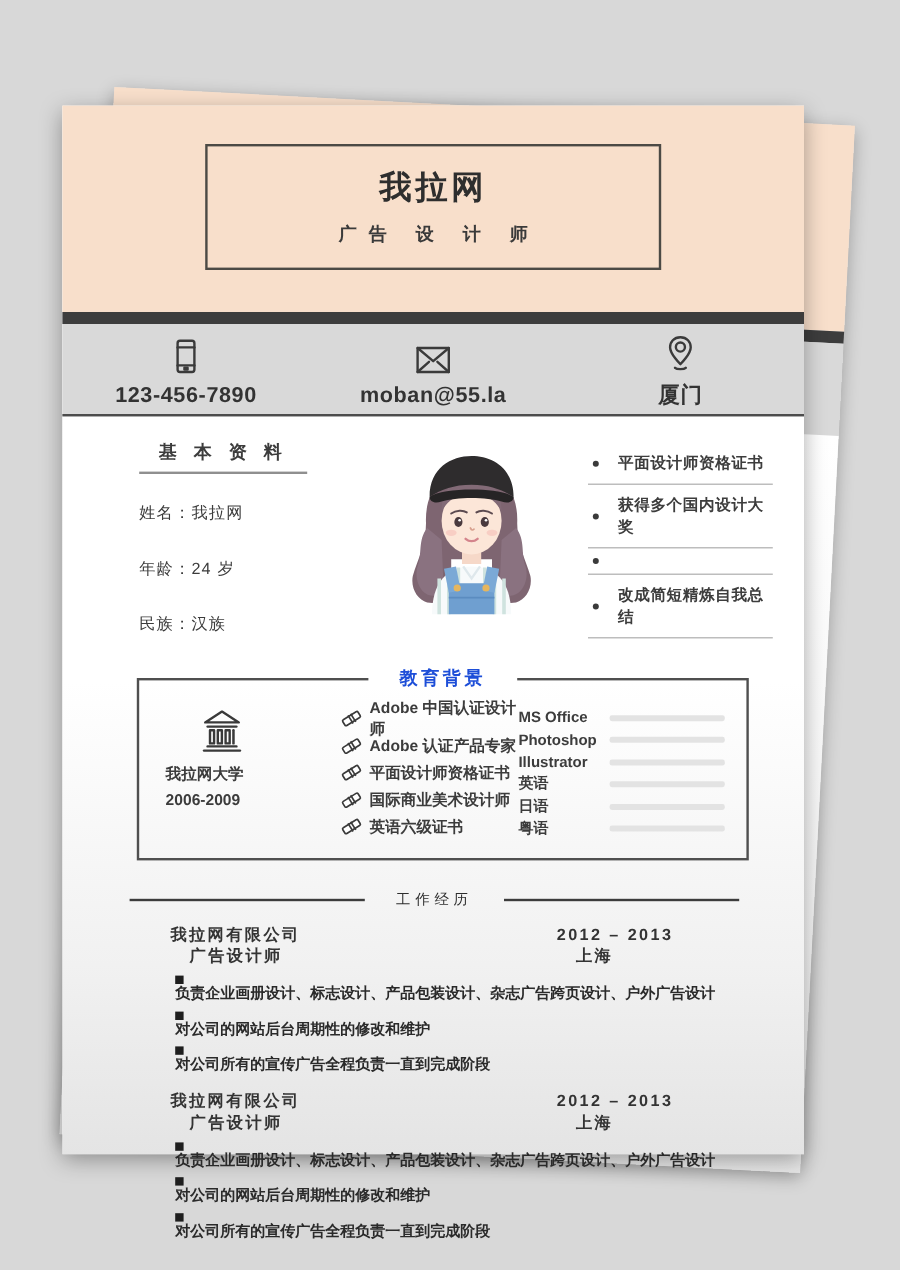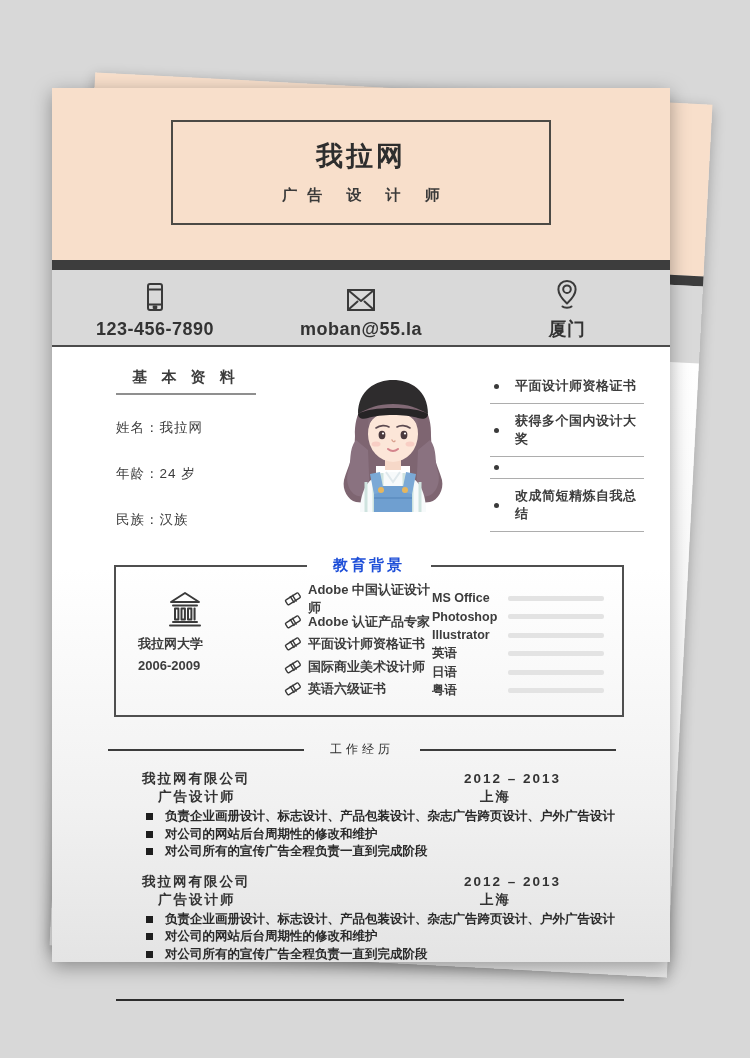--- a/index.html
+++ b/index.html
@@ -75,21 +75,21 @@
   .work-hd{display:flex;align-items:center;margin:0 54px 0 56px;}
   .work-hd .line{flex:1;height:2px;background:#3c3c3c;}
   .work-title{font-size:12px;font-weight:400;letter-spacing:4px;color:#2d2d2d;margin:0 26px;}
   .job{margin-top:12px;}
   .job-head{display:flex;margin-left:90px;}
   .jh-left{flex:1;}
   .jh-right{width:206px;}
   .jh-company,.jh-period{font-size:13.5px;font-weight:700;color:#333;letter-spacing:2px;line-height:18px;}
   .jh-role,.jh-city{font-size:13.5px;font-weight:700;color:#333;letter-spacing:2px;line-height:18px;margin-left:16px;}
   .duties{margin:2px 0 0 0;padding:0;list-style:none;}
-  .duty{display:flex;align-items:flex-start;margin-left:94px;line-height:17.5px;}
+  .duty{display:flex;align-items:flex-start;margin-left:94px;line-height:17.5px;flex-direction:column;}
   .duty-sq{width:7px;height:7px;background:#1e1e1e;margin:5px 12px 0 0;flex:none;}
   .duty-text{font-size:12.5px;font-weight:700;color:#2a2a2a;}
   .bottom-line{margin:36px 46px 0 64px;border-top:2px solid #2c2c2c;}
   svg .st{stroke:#3a3a3a;fill:none;stroke-width:2;stroke-linecap:round;stroke-linejoin:round;}
 </style>
 </head>
 <body>
 
 <div class="sheet-back">
   <div class="bs-peach"></div>

